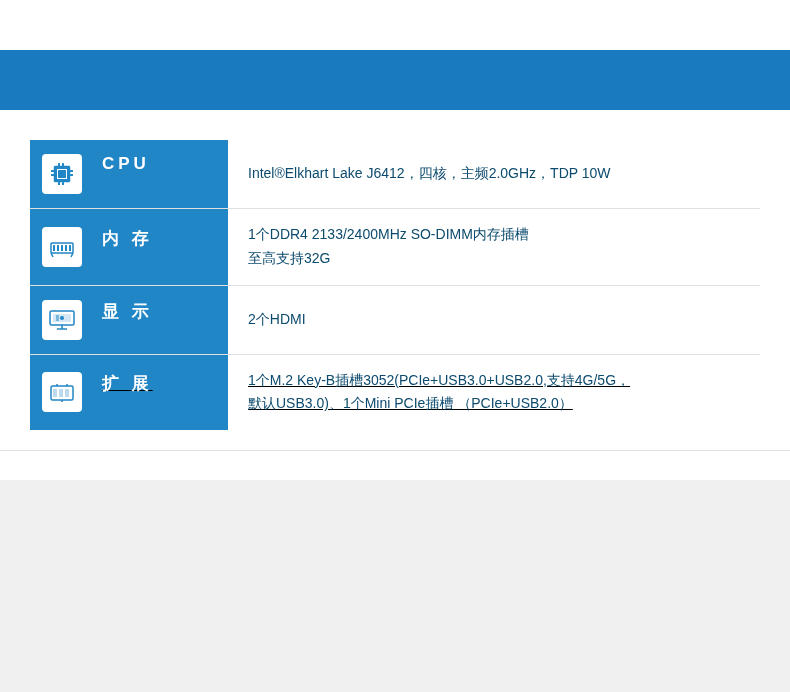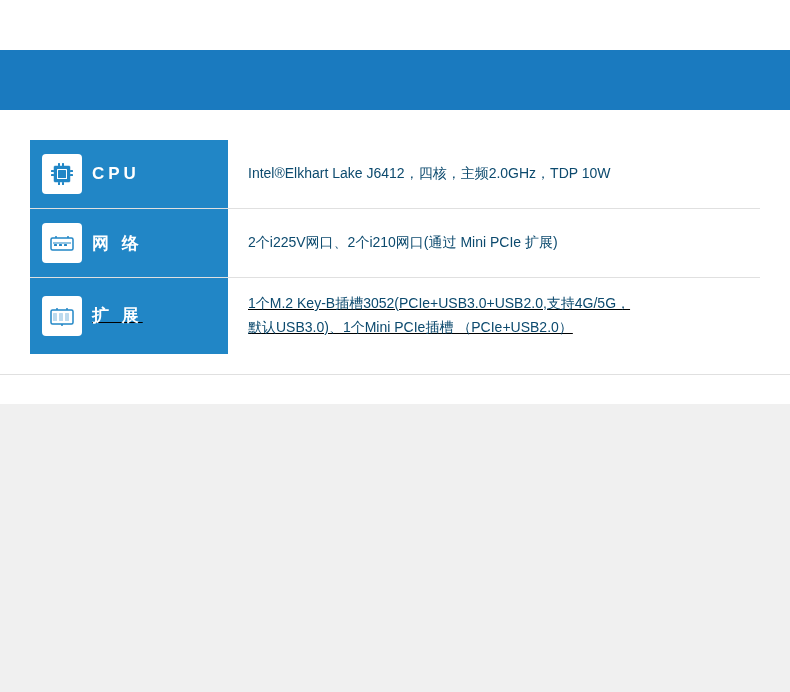--- a/index.html
+++ b/index.html
@@ -57,22 +57,22 @@
     .spec-label {
       background: #2186c6;
       width: 198px;
       min-width: 198px;
       padding: 14px 12px;
       vertical-align: middle;
     }
 
     .spec-label-inner {
       display: flex;
-      align-items: center;
-      gap: 10px;
+      align-items: flex-start;
+      gap: 20px;
     }
 
     .spec-icon {
       width: 40px;
       height: 40px;
       background: #ffffff;
       border-radius: 4px;
       display: flex;
       align-items: center;
       justify-content: center;
@@ -139,34 +139,54 @@
         <span class="spec-name">CPU</span>
       </div>
     </td>
     <td class="spec-value">Intel®Elkhart Lake J6412，四核，主频2.0GHz，TDP 10W</td>
   </tr>
         <tr class="spec-row">
     <td class="spec-label">
       <div class="spec-label-inner">
         <div class="spec-icon">
           <svg viewBox="0 0 28 28" fill="none" xmlns="http://www.w3.org/2000/svg">
-    <rect x="3" y="9" width="22" height="12" rx="1.5" stroke="#2186c6" stroke-width="1.5" fill="none"></rect>
-    <rect x="5" y="11" width="18" height="8" rx="0.5" fill="none"></rect>
-    <line x1="5" y1="14" x2="23" y2="14" stroke="#2186c6" stroke-width="1"></line>
-    <rect x="6" y="15" width="3" height="2" rx="0.5" fill="#2186c6"></rect>
-    <rect x="11" y="15" width="3" height="2" rx="0.5" fill="#2186c6"></rect>
-    <rect x="16" y="15" width="3" height="2" rx="0.5" fill="#2186c6"></rect>
-    <line x1="8" y1="9" x2="8" y2="7" stroke="#2186c6" stroke-width="1.5"></line>
-    <line x1="20" y1="9" x2="20" y2="7" stroke="#2186c6" stroke-width="1.5"></line>
-  </svg>
-        </div>
-        <span class="spec-name">网 络</span>
-      </div>
-    </td>
-    <td class="spec-value">2个i225V网口、2个i210网口(通过 Mini PCIe 扩展)</td>
+    <rect x="3" y="10" width="22" height="10" rx="1" stroke="#2186c6" stroke-width="1.5" fill="none"></rect>
+    <rect x="5" y="12" width="2" height="6" rx="0.5" fill="#2186c6"></rect>
+    <rect x="9" y="12" width="2" height="6" rx="0.5" fill="#2186c6"></rect>
+    <rect x="13" y="12" width="2" height="6" rx="0.5" fill="#2186c6"></rect>
+    <rect x="17" y="12" width="2" height="6" rx="0.5" fill="#2186c6"></rect>
+    <rect x="21" y="12" width="2" height="6" rx="0.5" fill="#2186c6"></rect>
+    <line x1="3" y1="20" x2="5" y2="24" stroke="#2186c6" stroke-width="1.5"></line>
+    <line x1="25" y1="20" x2="23" y2="24" stroke="#2186c6" stroke-width="1.5"></line>
+  </svg>
+        </div>
+        <span class="spec-name">内 存</span>
+      </div>
+    </td>
+    <td class="spec-value">1个DDR4 2133/2400MHz SO-DIMM内存插槽<br>至高支持32G</td>
+  </tr>
+        <tr class="spec-row">
+    <td class="spec-label">
+      <div class="spec-label-inner">
+        <div class="spec-icon">
+          <svg viewBox="0 0 28 28" fill="none" xmlns="http://www.w3.org/2000/svg">
+    <rect x="2" y="5" width="24" height="14" rx="1.5" stroke="#2186c6" stroke-width="1.5" fill="none"></rect>
+    <rect x="5" y="8" width="18" height="8" rx="0.5" fill="#2186c6" opacity="0.2"></rect>
+    <line x1="14" y1="19" x2="14" y2="23" stroke="#2186c6" stroke-width="1.5"></line>
+    <line x1="9" y1="23" x2="19" y2="23" stroke="#2186c6" stroke-width="1.5"></line>
+    <circle cx="14" cy="12" r="2" fill="#2186c6"></circle>
+    <line x1="8" y1="10" x2="11" y2="10" stroke="#2186c6" stroke-width="1"></line>
+    <line x1="8" y1="12" x2="11" y2="12" stroke="#2186c6" stroke-width="1"></line>
+    <line x1="8" y1="14" x2="11" y2="14" stroke="#2186c6" stroke-width="1"></line>
+  </svg>
+        </div>
+        <span class="spec-name">显 示</span>
+      </div>
+    </td>
+    <td class="spec-value">2个HDMI</td>
   </tr>
         <tr class="spec-row">
     <td class="spec-label">
       <div class="spec-label-inner">
         <div class="spec-icon">
           <svg viewBox="0 0 28 28" fill="none" xmlns="http://www.w3.org/2000/svg">
     <rect x="3" y="8" width="22" height="14" rx="1.5" stroke="#2186c6" stroke-width="1.5" fill="none"></rect>
     <rect x="5" y="10" width="18" height="10" rx="0.5" fill="none"></rect>
     <rect x="5" y="11" width="4" height="8" rx="0.5" fill="#2186c6" opacity="0.3"></rect>
     <rect x="11" y="11" width="4" height="8" rx="0.5" fill="#2186c6" opacity="0.3"></rect>

